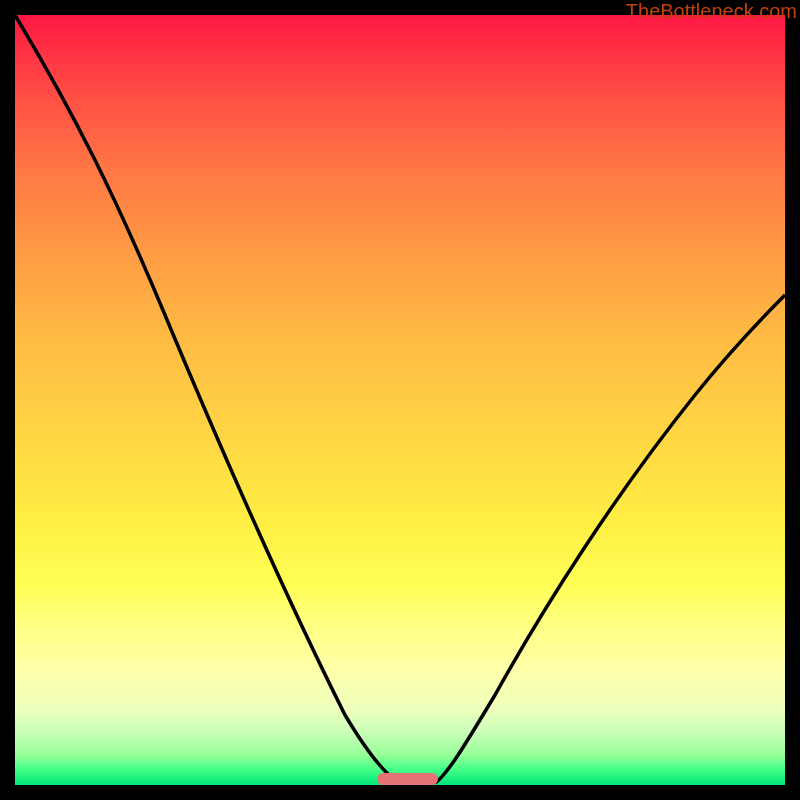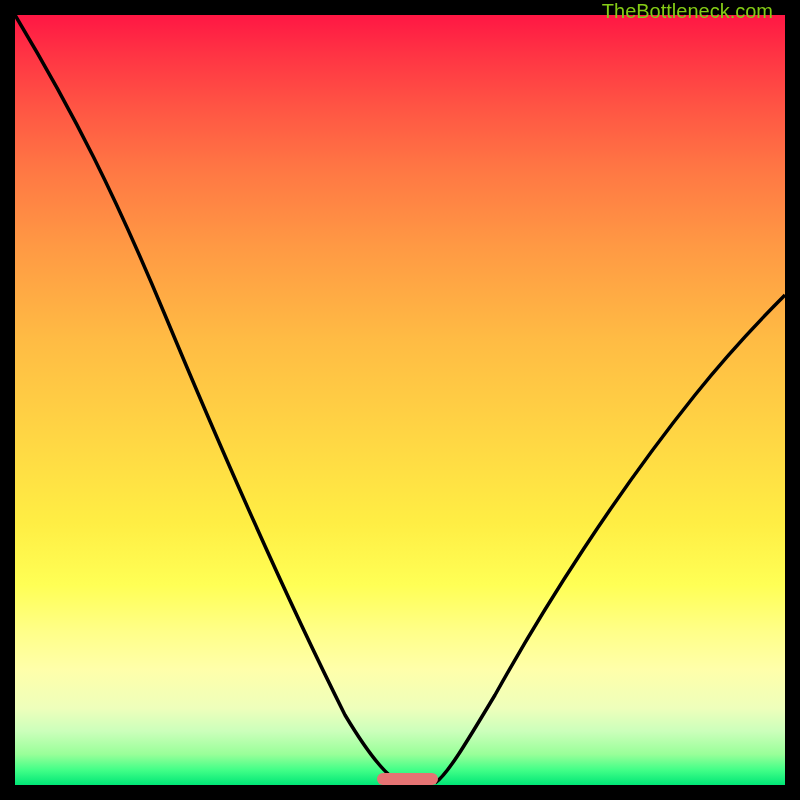--- a/index.html
+++ b/index.html
@@ -37,22 +37,22 @@
       #eeffbb 90%,
       #ccffbb 93%,
       #99ff99 96%,
       #44ff88 98%,
       #00e676 100%
     );
   }
   .watermark {
     position: absolute;
     top: 0px;
-    right: 27px;
-    color: #84cc16;
+    right: 3px;
+    color: #c2410c;
     font-size: 20px;
     font-weight: normal;
     font-family: Arial, sans-serif;
     z-index: 10;
   }
   svg.curves {
     position: absolute;
     top: 15px; left: 15px;
     width: 770px; height: 770px;
     z-index: 5;

